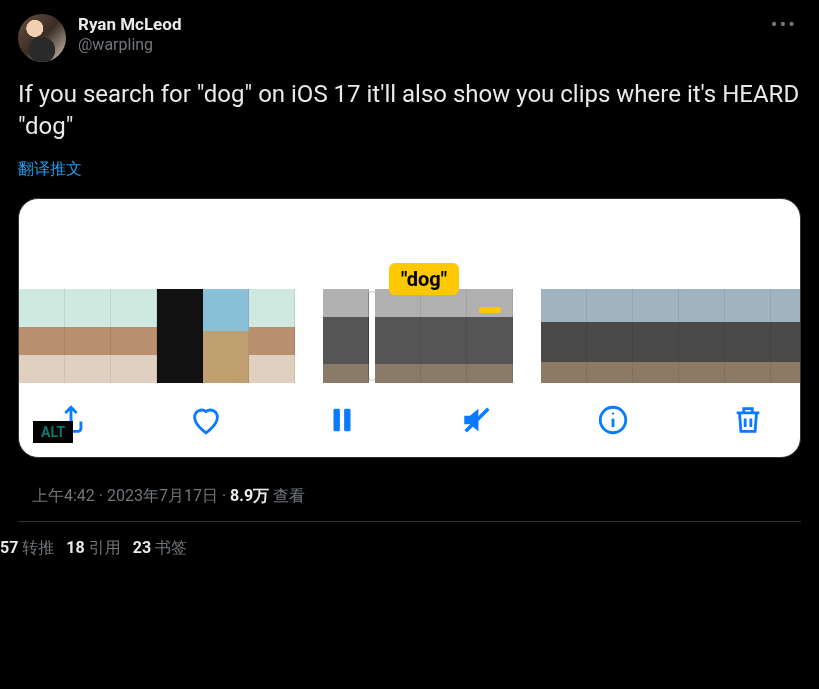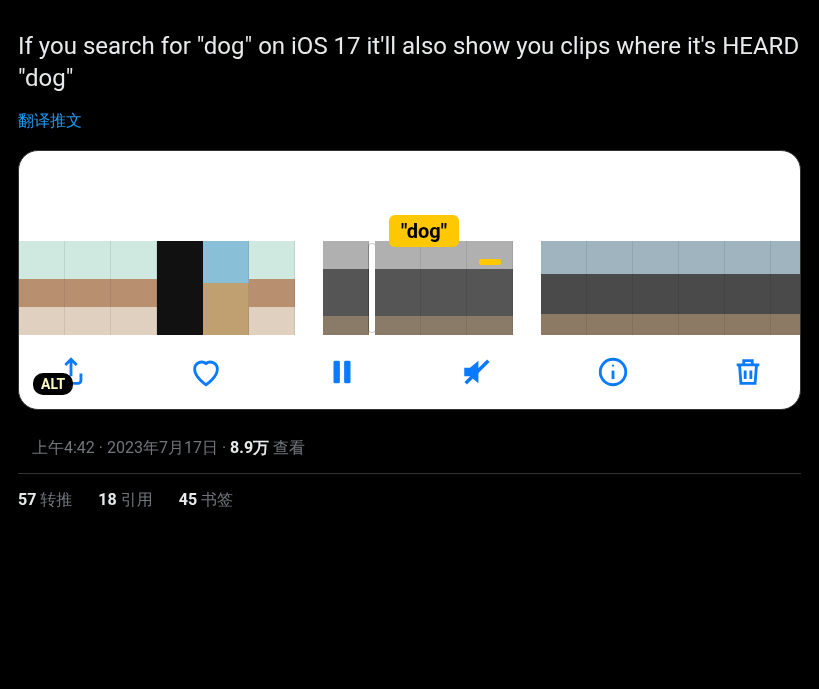--- a/index.html
+++ b/index.html
@@ -130,54 +130,62 @@
     color: #0a7aff;
     cursor: pointer;
   }
   .tool-btn svg { width: 34px; height: 34px; stroke: #0a7aff; fill: none; stroke-width: 2; }
   .tool-btn.pause svg rect { fill: #0a7aff; stroke: none; }
   .alt-badge {
     position: absolute;
     left: 14px;
     bottom: 14px;
     background: #000;
-    color: #fef9c3;
+    color: #0f766e;
     font-size: 14px;
     font-weight: 700;
     padding: 3px 8px;
-    border-radius: 10px;
+    border-radius: 0;
     cursor: pointer;
   }
   .meta-row {
     margin-top: 18px;
     color: #71767b;
     font-size: 16px;
     padding: 0 32px;
   }
   .meta-row .views-count { color: #e7e9ea; font-weight: 700; }
   .sep-line {
     margin: 14px 18px 0 18px;
     height: 1px;
     background: #2f3336;
   }
   .stats-row {
-    padding: 16px 18px 4px 18px;
-    display: flex;
-    gap: 26px;
+    padding: 16px 18px 4px 0;
+    display: flex;
+    gap: 12px;
     color: #71767b;
     font-size: 16px;
   }
   .stat .num { color: #e7e9ea; font-weight: 700; margin-right: 4px; }
   .stat { cursor: pointer; }
 </style>
 </head>
 <body>
 
 <div class="tweet">
 
+  <div class="header">
+    <div class="avatar"></div>
+    <div class="name-block">
+      <span class="display-name">Ryan McLeod</span>
+      <span class="handle">@warpling</span>
+    </div>
+    <div class="more">•••</div>
+  </div>
 
   <div class="content">If you search for "dog" on iOS 17 it'll also show you clips where it's HEARD "dog"</div>
 
   <div class="translate">翻译推文</div>
 
   <div class="media-card">
     <div class="media-top">
       <div class="tooltip">"dog"</div>
       <div class="yellow-tick"></div>
     </div>
@@ -257,15 +265,15 @@
 <div class="sep-line"></div>
 
 <div class="stats-row">
   <span class="stat">
     <span class="num">57</span><span>转推</span>
   </span>
   <span class="stat">
     <span class="num">18</span><span>引用</span>
   </span>
   <span class="stat">
-    <span class="num">45</span><span>书签</span>
+    <span class="num">23</span><span>书签</span>
   </span>
 </div>
 
 </body></html>

